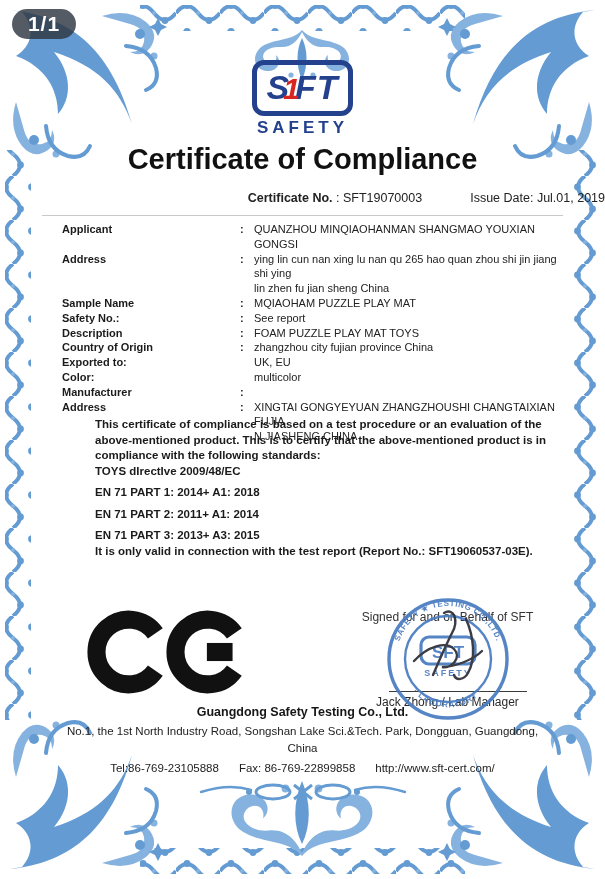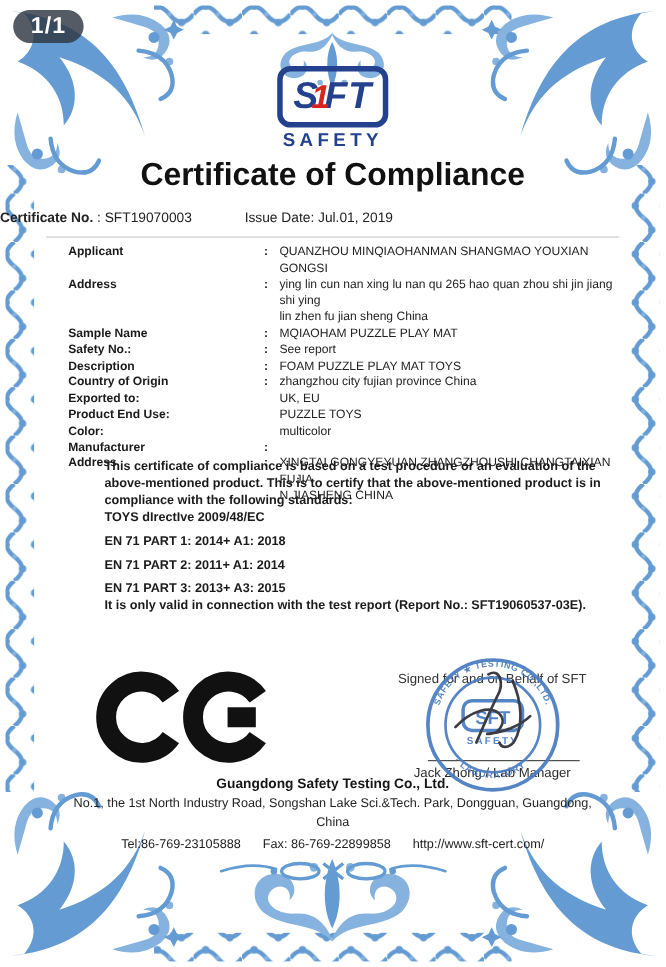--- a/index.html
+++ b/index.html
@@ -13,21 +13,21 @@
     font-size:21px;font-weight:bold;z-index:3;letter-spacing:1px;}
 
   .logo-block{position:absolute;left:0;right:0;top:60px;text-align:center;z-index:2;}
   .logo-box{display:inline-flex;align-items:center;justify-content:center;border:5px solid #24418e;
     border-radius:12px;padding:1px 10px 3px 10px;height:42px;}
   .logo-s,.logo-ft{font-size:34px;font-weight:bold;color:#24418e;letter-spacing:1px;font-style:italic;}
   .logo-one{font-size:30px;font-weight:bold;color:#d9251d;margin:0 -5px 0 -7px;position:relative;top:2px;font-style:italic;}
   .logo-sub{margin-top:2px;font-size:17px;font-weight:bold;color:#24418e;letter-spacing:4px;}
 
   .title{position:absolute;left:0;right:0;top:143px;text-align:center;font-size:29px;font-weight:bold;color:#111;}
-  .certline{position:absolute;left:0;right:0;top:191px;text-align:left;font-size:12.5px;color:#222;}
+  .certline{position:absolute;left:0;right:0;top:191px;text-align:right;font-size:12.5px;color:#222;}
   .certline .b{font-weight:bold;}
   .certline .gap{display:inline-block;width:48px;}
   .rule{position:absolute;left:42px;right:42px;top:215px;border-top:1px solid #c9c9c9;height:0;}
 
   .details{position:absolute;left:62px;right:44px;top:222px;}
   .drow{display:flex;align-items:flex-start;line-height:14.8px;font-size:11px;}
   .dlabel{flex:0 0 178px;font-weight:bold;color:#1b1b1b;}
   .dsep{flex:0 0 14px;font-weight:bold;}
   .dvalue{flex:1;white-space:pre-line;color:#222;}
 
@@ -160,25 +160,20 @@
       <div class="dsep">:</div>
       <div class="dvalue">zhangzhou city fujian province China</div>
     </div>
 
     <div class="drow">
       <div class="dlabel">Exported to:</div>
       <div class="dsep"></div>
       <div class="dvalue">UK, EU</div>
     </div>
 
-    <div class="drow">
-      <div class="dlabel">Product End Use:</div>
-      <div class="dsep"></div>
-      <div class="dvalue">PUZZLE TOYS</div>
-    </div>
 
     <div class="drow">
       <div class="dlabel">Color:</div>
       <div class="dsep"></div>
       <div class="dvalue">multicolor</div>
     </div>
 
     <div class="drow">
       <div class="dlabel">Manufacturer</div>
       <div class="dsep">:</div>

